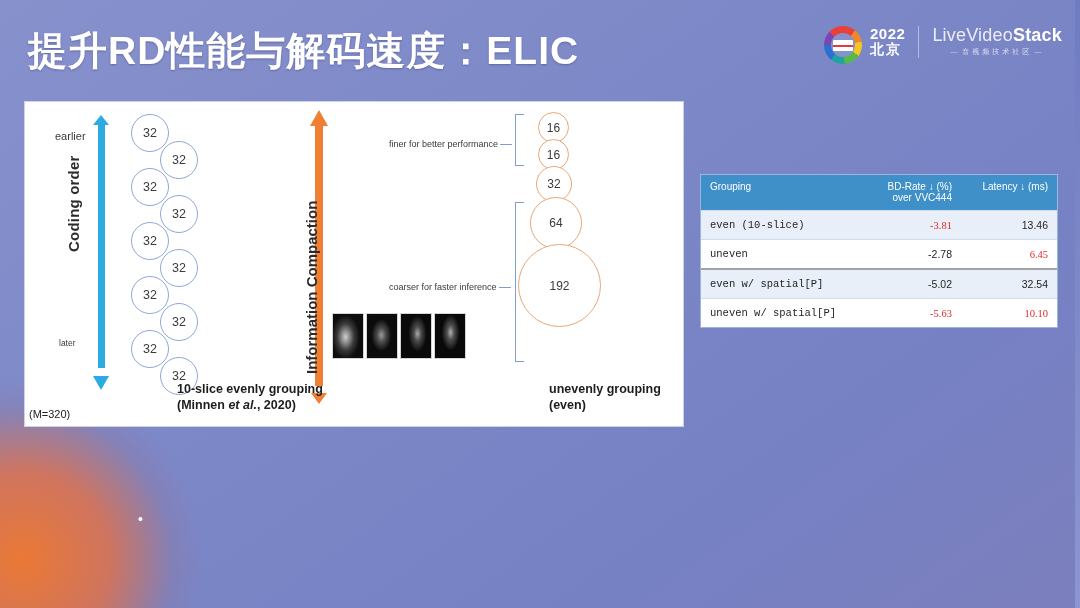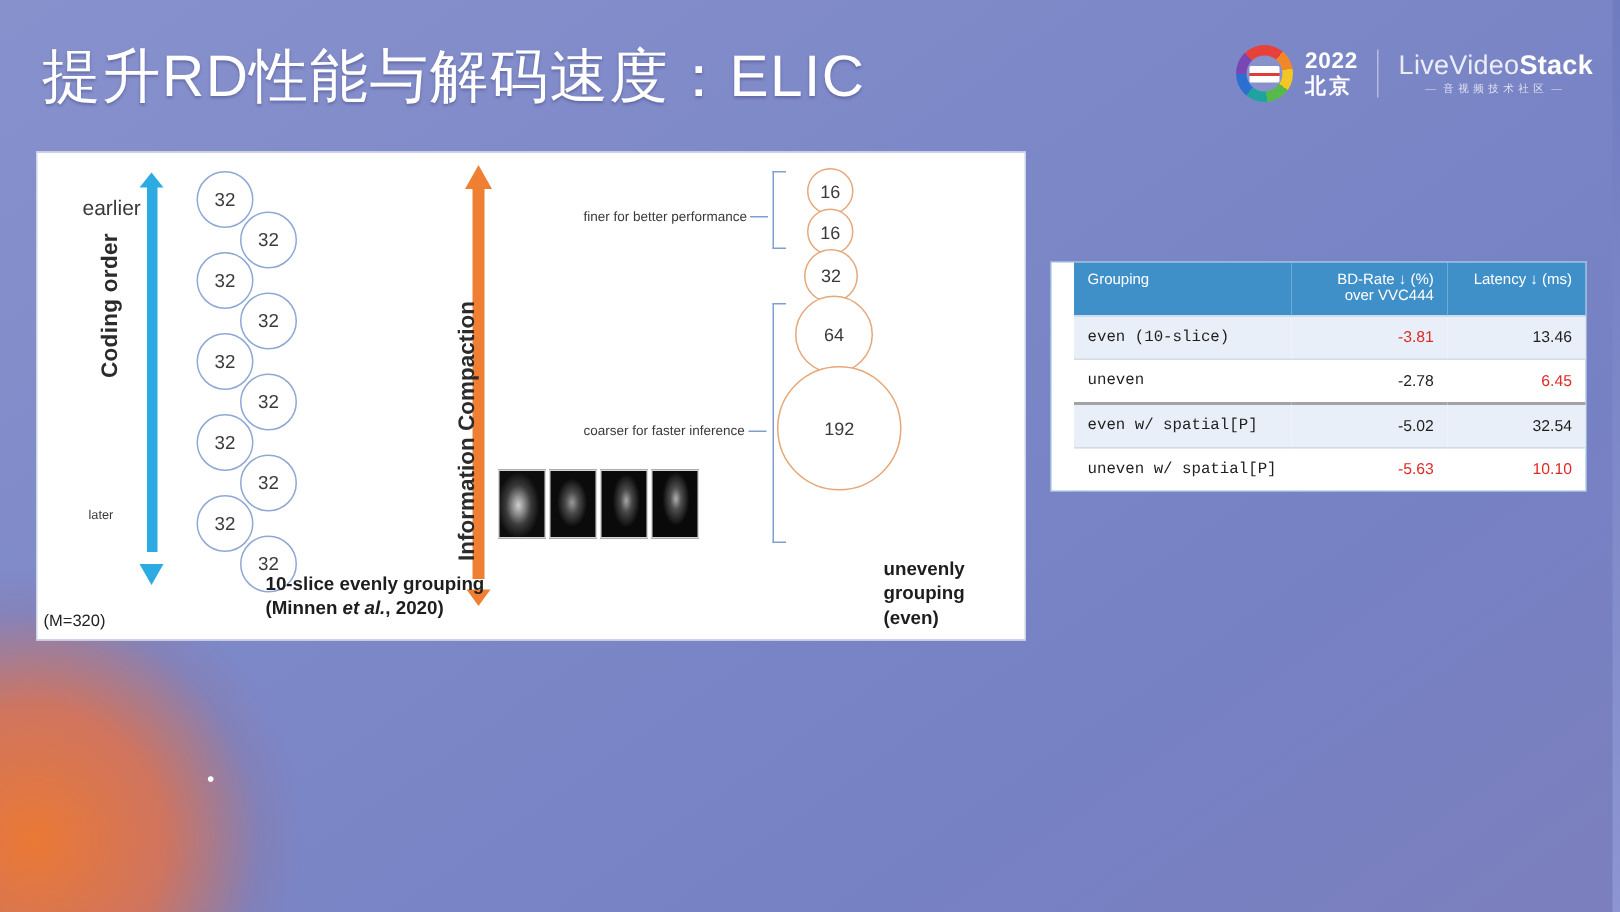--- a/index.html
+++ b/index.html
@@ -16,27 +16,27 @@
       linear-gradient(145deg,#8791cc 0%,#7d88c8 40%,#7681c4 75%,#7c7fbd 100%);
   }
   #slide:after{
     content:"";position:absolute;right:0;top:0;width:5px;height:608px;
     background:linear-gradient(180deg,#6f7cc0,#8d96d2);
   }
 
   
   .title{
     position:absolute;left:28px;top:24px;
-    font-size:39px;font-weight:normal;color:#ffffff;
+    font-size:39px;font-weight:bold;color:#ffffff;
     letter-spacing:1px;white-space:nowrap;
     text-shadow:0 1px 2px rgba(40,40,90,.35);
   }
 
   
-  .logo-wrap{position:absolute;right:18px;top:26px;display:flex;align-items:center;height:46px;}
+  .logo-wrap{position:absolute;right:18px;top:26px;display:flex;height:46px;}
   .badge{position:relative;width:38px;height:38px;flex:none;}
   .badge .ring{
     position:absolute;inset:0;border-radius:50%;
     background:conic-gradient(#e8413a 0deg 40deg,#f0882a 40deg 80deg,#f3c623 80deg 125deg,#57b947 125deg 175deg,#1fa3a0 175deg 220deg,#2b6fd1 220deg 270deg,#7a46b5 270deg 315deg,#e8413a 315deg 360deg);
   }
   .badge .hole{position:absolute;inset:7px;border-radius:50%;background:#8791cc;}
   .badge .chip{position:absolute;left:9px;top:14px;width:20px;height:11px;
     background:linear-gradient(180deg,#fff 0 45%,#e23b3b 45% 60%,#fff 60% 100%);border-radius:1px;}
   .logo-year{margin-left:8px;color:#fff;line-height:1.08;font-weight:bold;text-align:left;}
   .logo-year .y{font-size:15px;letter-spacing:.5px;}
@@ -58,21 +58,21 @@
   .arrowcol{position:absolute;left:65px;top:14px;width:24px;height:272px;}
   .arrowcol .shaft{position:absolute;left:8px;top:8px;width:7px;height:244px;background:#2cabe3;}
   .arrowcol .head{position:absolute;left:3px;bottom:-2px;width:0;height:0;
     border-left:8.5px solid transparent;border-right:8.5px solid transparent;border-top:14px solid #2cabe3;}
   .arrowcol .tail{position:absolute;left:3px;top:-1px;width:0;height:0;
     border-left:8.5px solid transparent;border-right:8.5px solid transparent;border-bottom:10px solid #2cabe3;}
   .coding-label{
     position:absolute;left:40px;top:150px;transform:rotate(-90deg);transform-origin:left top;
     font-size:15px;font-weight:bold;color:#2b2b2b;white-space:nowrap;letter-spacing:.2px;
   }
-  .earlier{position:absolute;left:30px;top:28px;font-size:14px;color:#3a3a3a;}
+  .earlier{position:absolute;left:30px;top:28px;font-size:11px;color:#3a3a3a;}
   .later{position:absolute;left:34px;top:236px;font-size:8.5px;color:#3a3a3a;}
   .mval{position:absolute;left:4px;bottom:6px;font-size:11px;color:#222;}
 
   
   .zig{position:absolute;left:106px;top:12px;width:86px;height:290px;}
   .zcircle{
     position:absolute;width:38px;height:38px;border-radius:50%;
     border:1px solid #8fa8d4;background:#fff;box-sizing:border-box;
     display:flex;align-items:center;justify-content:center;
     font-size:12.5px;color:#3b3b3b;
@@ -108,36 +108,36 @@
       box-sizing:border-box;display:flex;align-items:center;justify-content:center;
       font-size:12px;color:#3a3a3a;}
 
   .cap{position:absolute;font-size:12.5px;font-weight:bold;color:#1d1d1d;line-height:1.3;}
   .cap i{font-style:italic;}
 
   
   .tbl{
     position:absolute;left:700px;top:174px;width:358px;
     background:#fff;border:1px solid #9bb6d8;box-sizing:border-box;
-    font-size:10.5px;color:#1f1f1f;padding-left:15px;
+    font-size:10.5px;color:#1f1f1f;
   }
   .tbl table{width:100%;border-collapse:collapse;table-layout:fixed;}
   .tbl thead th{
     background:#3f8fc9;color:#fff;font-weight:normal;font-size:10px;
     padding:6px 9px 7px;vertical-align:top;
   }
   .tbl thead th.c1{text-align:left;width:44%;}
   .tbl thead th.c2{text-align:right;width:30%;}
   .tbl thead th.c3{text-align:right;width:26%;}
   .tbl tbody td{padding:8px 9px;border-top:1px solid #cfdceb;}
   .tbl tbody tr.alt td{background:#e9eff8;}
   .tbl tbody tr.sep td{border-top:2px solid #a3a3a3;}
   .tbl td.c1{text-align:left;font-family:Liberation Mono, monospace;}
   .tbl td.c2,.tbl td.c3{text-align:right;}
-  .red{color:#e02a26;}
+  .red{color:#e02a26;font-family:Liberation Serif, serif;}
 
   
   .cite{
     position:absolute;left:155px;top:508px;width:890px;
     color:#fff;font-size:14.5px;line-height:1.5;
   }
   .cite .bullet{position:absolute;left:-17px;top:1px;font-size:14px;}
 </style>
 </head>
 <body>
@@ -219,21 +219,21 @@
       <div class="oc" style="left:513px;top:37px;width:31px;height:31px;">16</div>
       <div class="oc" style="left:511px;top:64px;width:36px;height:36px;">32</div>
       <div class="oc" style="left:505px;top:95px;width:52px;height:52px;">64</div>
       <div class="oc" style="left:493px;top:142px;width:83px;height:83px;">192</div>
     </div>
 
     <div class="cap" style="left:152px;top:279px;">
       <div>10-slice evenly grouping</div>
       <div><span>(Minnen </span><i>et al.</i><span>, 2020)</span></div>
     </div>
-    <div class="cap" style="left:524px;top:269px;margin-left:40px;">
+    <div class="cap" style="left:524px;top:279px;">
       <div>unevenly grouping</div>
       <div>(even)</div>
     </div>
   </div>
 
   <div class="tbl">
     <table>
       <thead>
         <tr>
           <th class="c1">Grouping</th>

